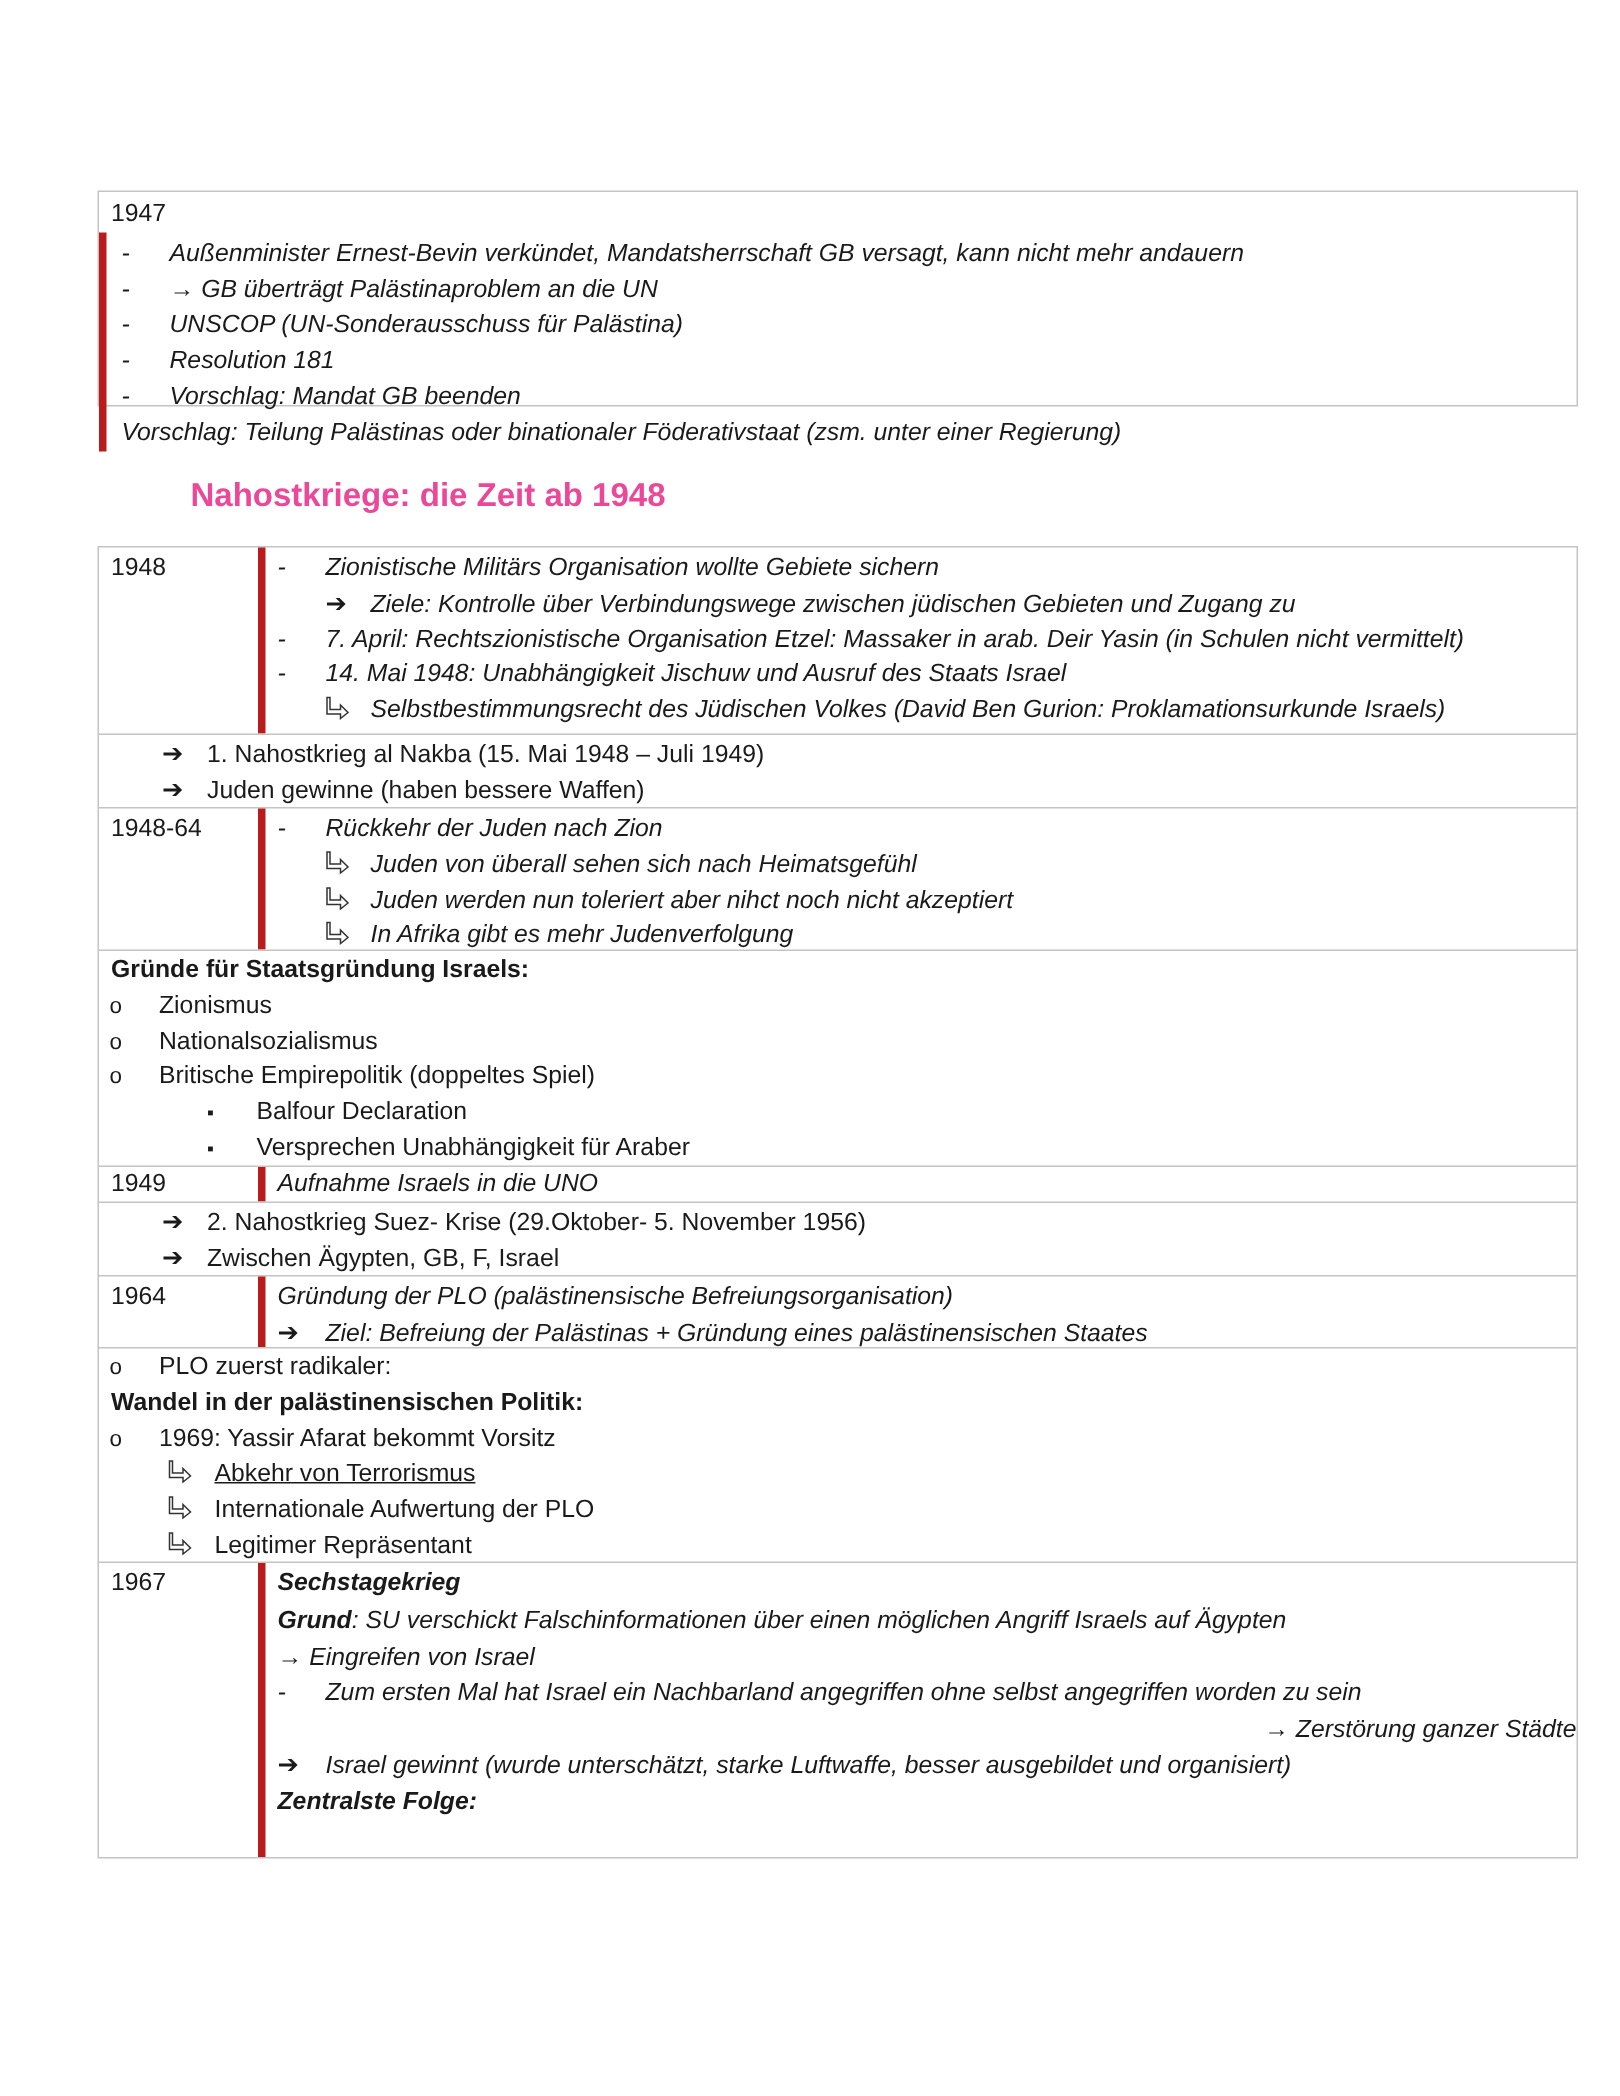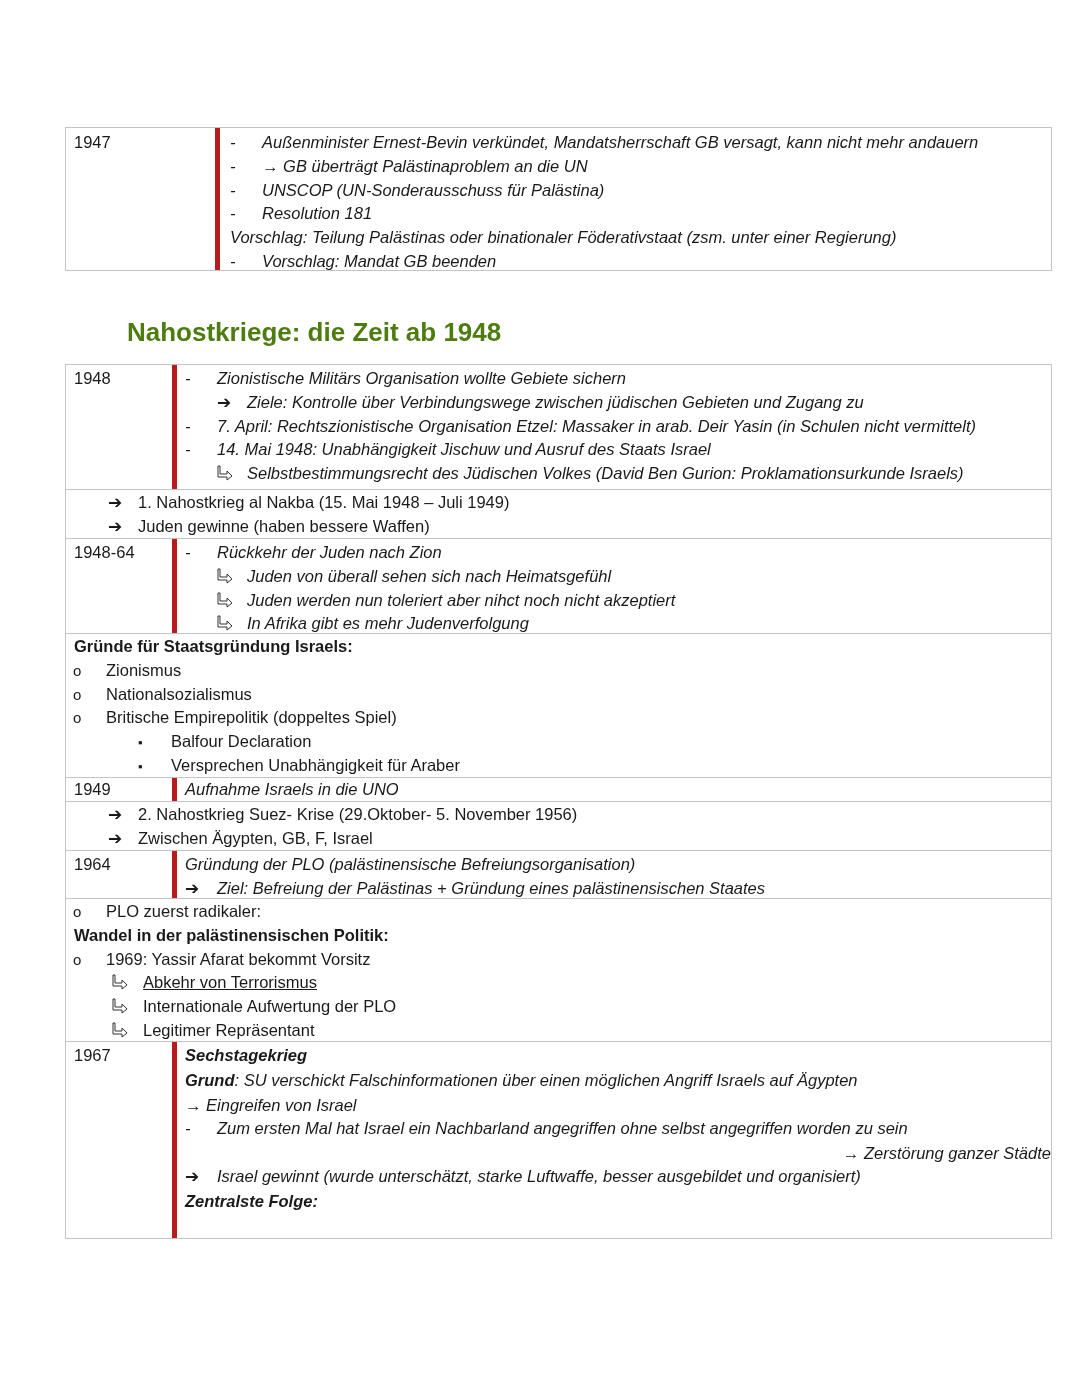--- a/index.html
+++ b/index.html
@@ -17,38 +17,38 @@
   .row.split { display: flex; }
   .c-year { padding: 2px 0 0 8px; box-sizing: border-box; flex: none; }
   .c-body { border-left: 5px solid #b91c1c; box-sizing: border-box; flex: 1; padding: 2px 0 0 8px; font-style: italic; }
   .ln { height: 23.8px; line-height: 23.8px; white-space: nowrap; position: relative; }
   .mk { display: inline-block; text-align: left; }
   .bold { font-weight: bold; }
   .arrow-b { font-weight: bold; font-size: 17px; }
   .hand svg { vertical-align: -2px; }
   h2.title {
     position: absolute; left: 127px; top: 317px; margin: 0;
-    font-size: 26px; font-weight: bold; color: #4d7c0f;
+    font-size: 22px; font-weight: bold; color: #ec4899;
   }
 </style>
 </head>
 <body>
 
 <div class="tbl" style="top:127px; height:144px;">
-  <div class="row split" style="height:142px;">
+  <div class="row split" style="height:142px;flex-direction:column;">
     <div class="c-year" style="width:149px; padding-top:3px;">
       <div class="ln">1947</div>
     </div>
     <div class="c-body" style="padding-left:10px; padding-top:3px;">
       <div class="ln"><span class="mk" style="width:32px">-</span><span>Außenminister Ernest-Bevin verkündet, Mandatsherrschaft GB versagt, kann nicht mehr andauern</span></div>
       <div class="ln"><span class="mk" style="width:32px">-</span><span>→ GB überträgt Palästinaproblem an die UN</span></div>
       <div class="ln"><span class="mk" style="width:32px">-</span><span>UNSCOP (UN-Sonderausschuss für Palästina)</span></div>
       <div class="ln"><span class="mk" style="width:32px">-</span><span>Resolution 181</span></div>
+      <div class="ln"><span class="mk" style="width:32px">-</span><span>Vorschlag: Mandat GB beenden</span></div>
       <div class="ln" style="margin-left:0;">Vorschlag: Teilung Palästinas oder binationaler Föderativstaat (zsm. unter einer Regierung)</div>
-      <div class="ln"><span class="mk" style="width:32px">-</span><span>Vorschlag: Mandat GB beenden</span></div>
     </div>
   </div>
 </div>
 
 <h2 class="title">Nahostkriege: die Zeit ab 1948</h2>
 
 <div class="tbl" style="top:364px; height:875px;">
 
   <div class="row split" style="height:124px;">
     <div class="c-year" style="width:106px;">

